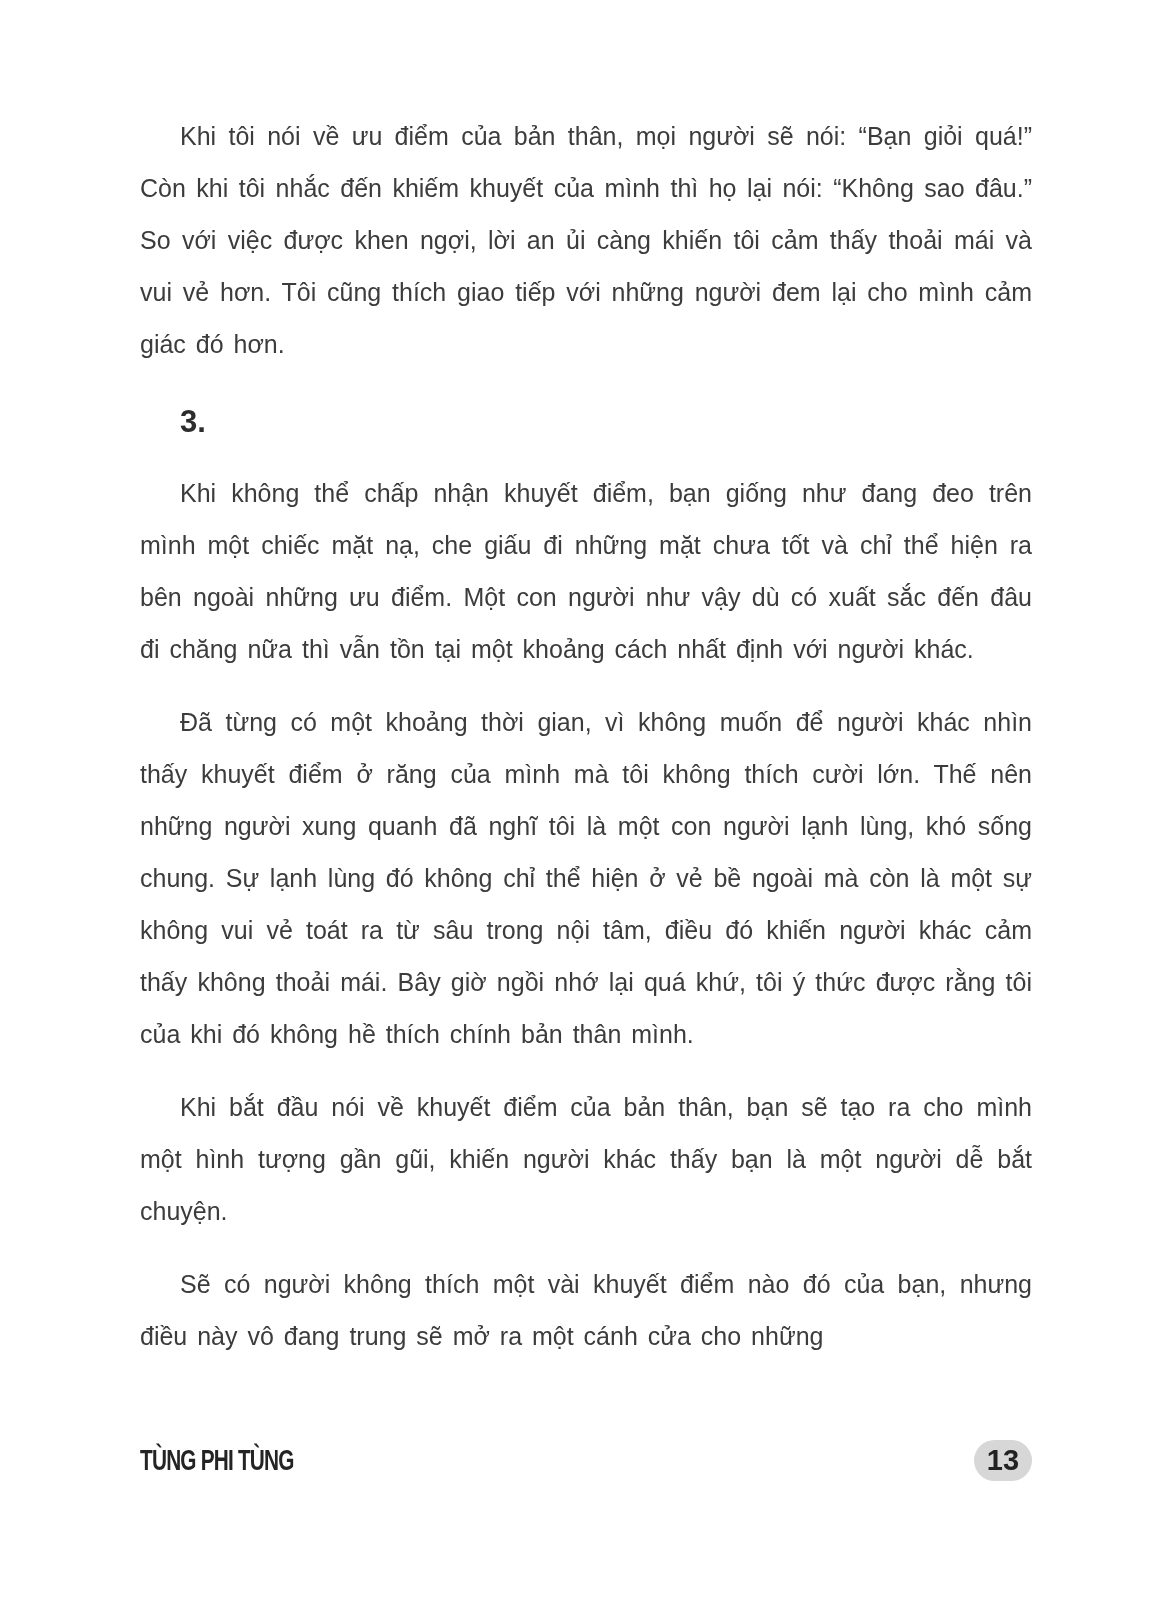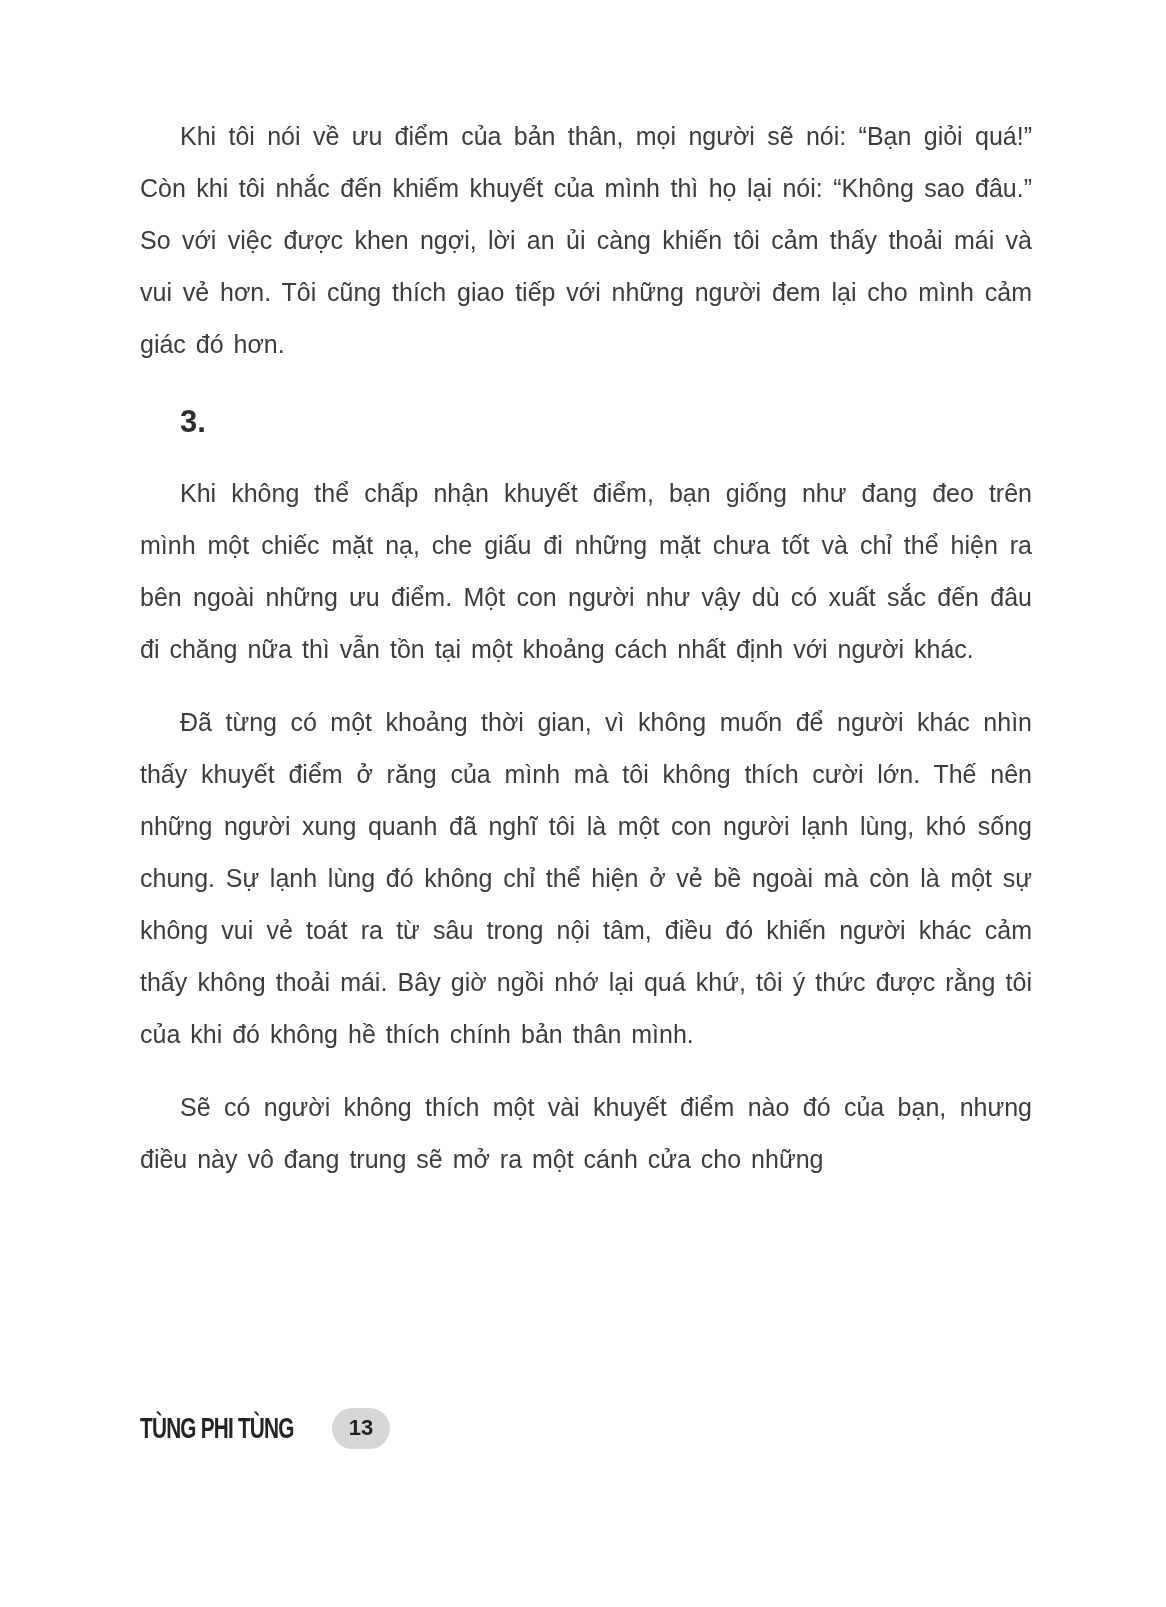--- a/index.html
+++ b/index.html
@@ -39,60 +39,62 @@
     font-weight: 700;
     color: #2d2d2d;
     margin: 34px 0 27px 0;
     text-indent: 40px;
     line-height: 36px;
   }
   .page-footer {
     position: absolute;
     left: 140px;
     right: 134px;
-    top: 1406px;
+    top: 1438px;
     height: 44px;
     display: flex;
+    justify-content: space-between;
     align-items: center;
   }
   .footer-author {
     font-weight: 700;
     font-size: 26px;
     color: #242424;
     letter-spacing: -1px;
     transform: scale(0.80, 1.12);
     transform-origin: left center;
     white-space: nowrap;
   }
   .page-number-badge {
     background: #d7d7d7;
     border-radius: 21px;
     min-width: 58px;
     height: 41px;
     display: flex;
     align-items: center;
     justify-content: center;
     font-weight: 700;
-    font-size: 22px;
+    font-size: 29px;
     color: #222222;
   }
 </style>
 </head>
 <body>
 
 <div class="page">
   <div class="content">
     <p class="body-text">Khi tôi nói về ưu điểm của bản thân, mọi người sẽ nói: “Bạn giỏi quá!” Còn khi tôi nhắc đến khiếm khuyết của mình thì họ lại nói: “Không sao đâu.” So với việc được khen ngợi, lời an ủi càng khiến tôi cảm thấy thoải mái và vui vẻ hơn. Tôi cũng thích giao tiếp với những người đem lại cho mình cảm giác đó hơn.</p>
 
     <h2 class="section-heading">3.</h2>
 
     <p class="body-text">Khi không thể chấp nhận khuyết điểm, bạn giống như đang đeo trên mình một chiếc mặt nạ, che giấu đi những mặt chưa tốt và chỉ thể hiện ra bên ngoài những ưu điểm. Một con người như vậy dù có xuất sắc đến đâu đi chăng nữa thì vẫn tồn tại một khoảng cách nhất định với người khác.</p>
 
     <p class="body-text">Đã từng có một khoảng thời gian, vì không muốn để người khác nhìn thấy khuyết điểm ở răng của mình mà tôi không thích cười lớn. Thế nên những người xung quanh đã nghĩ tôi là một con người lạnh lùng, khó sống chung. Sự lạnh lùng đó không chỉ thể hiện ở vẻ bề ngoài mà còn là một sự không vui vẻ toát ra từ sâu trong nội tâm, điều đó khiến người khác cảm thấy không thoải mái. Bây giờ ngồi nhớ lại quá khứ, tôi ý thức được rằng tôi của khi đó không hề thích chính bản thân mình.</p>
 
+    <p class="body-text">Khi bắt đầu nói về khuyết điểm của bản thân, bạn sẽ tạo ra cho mình một hình tượng gần gũi, khiến người khác thấy bạn là một người dễ bắt chuyện.</p>
 
     <p class="body-text">Sẽ có người không thích một vài khuyết điểm nào đó của bạn, nhưng điều này vô đang trung sẽ mở ra một cánh cửa cho những</p>
   </div>
 
   <div class="page-footer">
     <span class="footer-author">TÙNG PHI TÙNG</span>
     <span class="page-number-badge">13</span>
   </div>
 </div>
 

